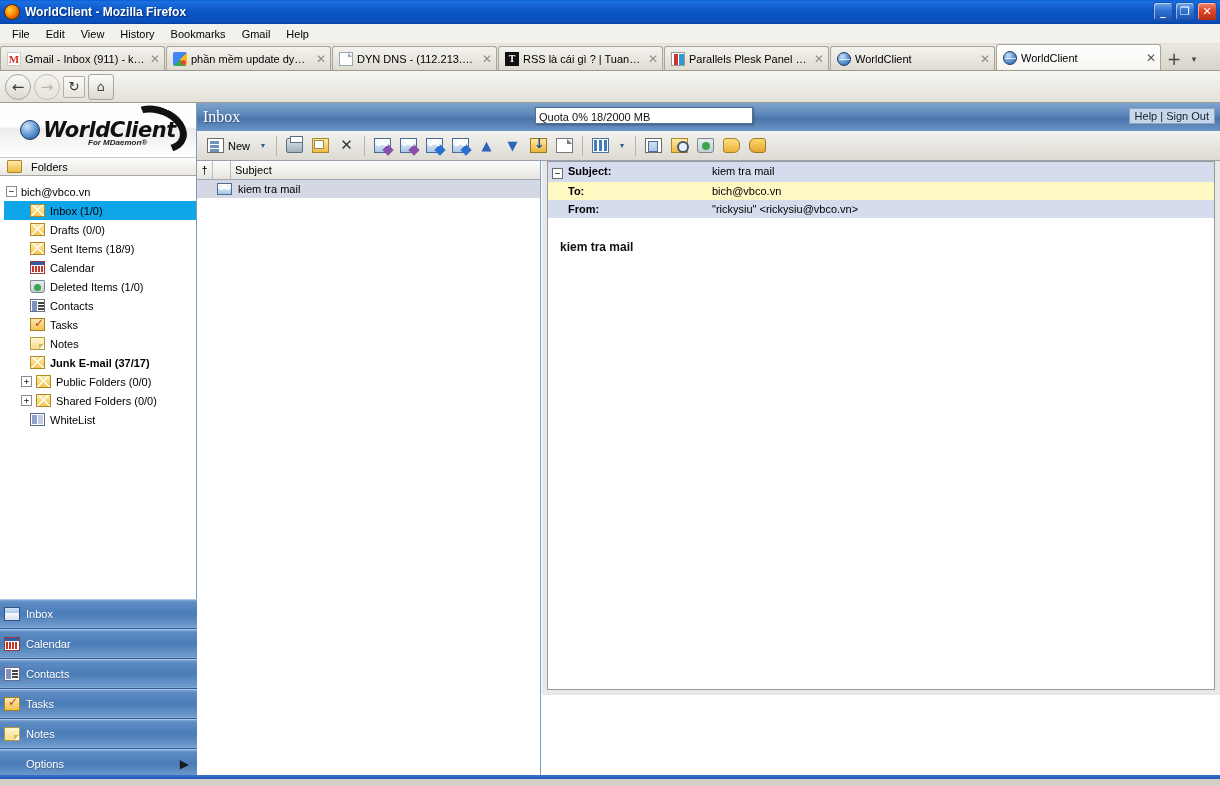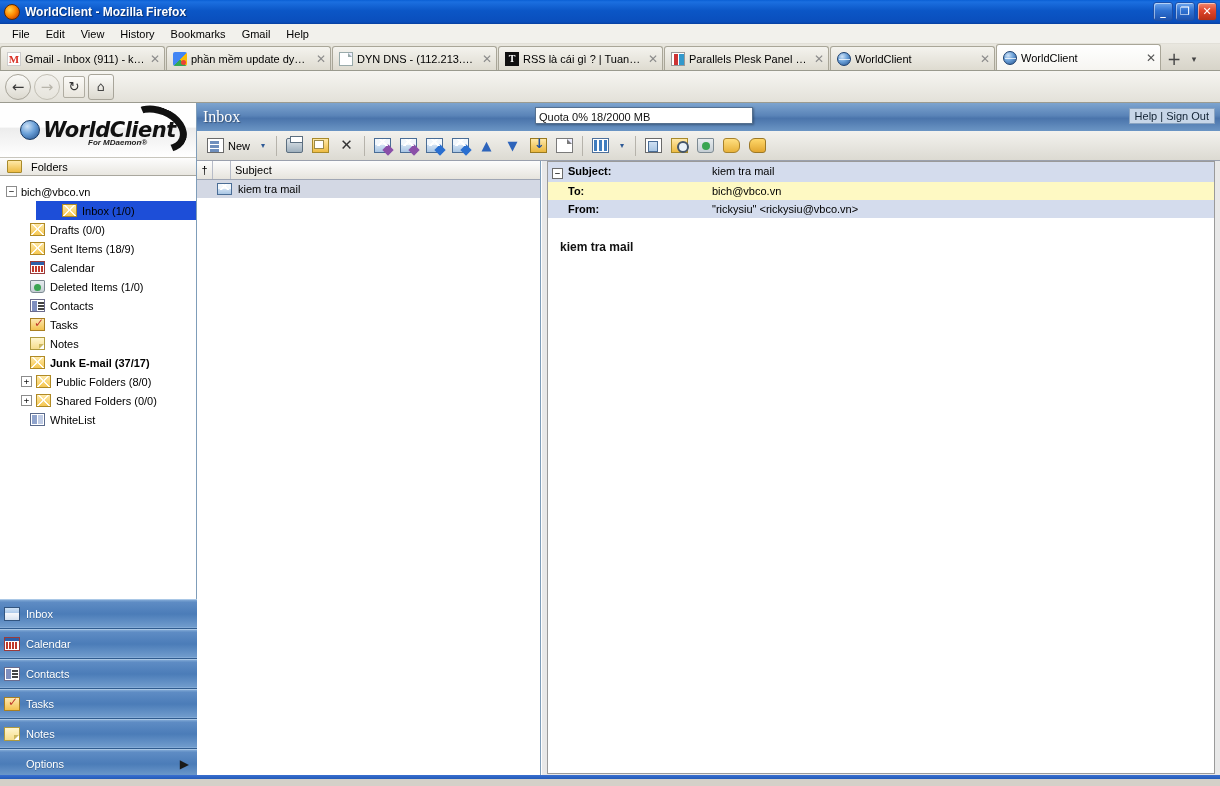--- a/index.html
+++ b/index.html
@@ -183,21 +183,21 @@
   }
   .folders-hdr .lbl{font-size:11px;color:#000;}
   .tree { padding:6px 0 0 4px; height:415px; overflow:hidden;}
   .trow { display:flex; align-items:center; height:19px; padding-left:2px; font-size:11px; color:#000;}
   .trow .expander{width:11px;height:11px;border:1px solid #8c8c8c;background:#fff;
       font-size:9px;line-height:9px;text-align:center;color:#111;margin-right:4px;flex:0 0 auto;
       font-family:"DejaVu Sans Mono",monospace;}
   .trow .spacer{width:15px;flex:0 0 auto;}
   .trow .indent{width:24px;flex:0 0 auto;}
   .trow .ficon{width:15px;height:13px;margin-right:5px;flex:0 0 auto;}
-  .trow.sel{background:#1d4ed8;margin-left:32px; }
+  .trow.sel{background:#0ea5e9; }
   .trow.bold{font-weight:bold;}
 
   .ic-env{background:linear-gradient(to bottom,#ffe9a8,#f5c752); border:1px solid #b08a25; position:relative;}
   .ic-env::after{content:"";position:absolute;left:0;top:0;width:100%;height:100%;
      background:linear-gradient(135deg,transparent 42%,#fffdf4 43%,#fffdf4 50%,transparent 51%),
                 linear-gradient(-135deg,transparent 42%,#fffdf4 43%,#fffdf4 50%,transparent 51%);}
   .ic-cal{background:#fff;border:1px solid #9a3b3b;position:relative;}
   .ic-cal::before{content:"";position:absolute;left:0;top:0;right:0;height:3px;background:#2c5fa8;}
   .ic-cal::after{content:"";position:absolute;left:1px;top:4px;right:1px;bottom:1px;
      background:
@@ -249,21 +249,21 @@
           background:#d3d8e4; font-size:11px; color:#000;}
   .msgrow .menv{width:15px;height:12px;flex:0 0 auto;
       background:linear-gradient(to bottom,#f2f7fc 0 48%,#cfe0f2 49%,#a9c6e4 100%);
       border:1px solid #4a6d96; position:relative;}
   .msgrow .menv::after{content:"";position:absolute;left:0;top:0;width:100%;height:6px;
       background:linear-gradient(135deg,transparent 40%,#ffffff 41%,#ffffff 52%,transparent 53%),
                  linear-gradient(-135deg,transparent 40%,#ffffff 41%,#ffffff 52%,transparent 53%);}
   .listbody{height:calc(676px - 19px - 20px - 27px); background:#fff;}
 
   
-  .readcol{position:absolute; left:542px; top:0; right:0; height:676px; background:#e8e8e8; padding:5px;}
+  .readcol{position:absolute; left:542px; top:0; right:0; height:592px; background:#e8e8e8; padding:5px;}
   .readinner{background:#fff; border:1px solid #9a9a9a; height:100%; overflow:hidden;}
   .hdrtable{width:100%; border-collapse:collapse; font-size:11px;}
   .hdrtable tr.r1{background:#d4dced;}
   .hdrtable tr.r2{background:#fef9c3;}
   .hdrtable tr.r3{background:#d4dced;}
   .hdrtable tr.r4{background:#e6eaf4;}
   .hdrtable td{padding:3px 4px; vertical-align:top;}
   .hdrtable td.k{font-weight:bold; width:160px; white-space:nowrap;}
   .hdrtable td.k .exp{display:inline-block;width:11px;height:11px;border:1px solid #6b6b6b;background:#fff;
      font-size:9px;line-height:9px;text-align:center;margin-right:5px;vertical-align:-1px;
@@ -487,21 +487,21 @@
       </div>
       <div class="trow bold">
         <span class="indent"></span>
           <span class="ficon ic-env"></span>
         <span>Junk E-mail (37/17)</span>
       </div>
       <div class="trow">
         <span class="spacer"></span>
         <span class="expander">+</span>
         <span class="ficon ic-env"></span>
-        <span>Public Folders (8/0)</span>
+        <span>Public Folders (0/0)</span>
       </div>
       <div class="trow">
         <span class="spacer"></span>
         <span class="expander">+</span>
         <span class="ficon ic-env"></span>
         <span>Shared Folders (0/0)</span>
       </div>
       <div class="trow">
         <span class="indent"></span>
           <span class="ficon ic-book"></span>

